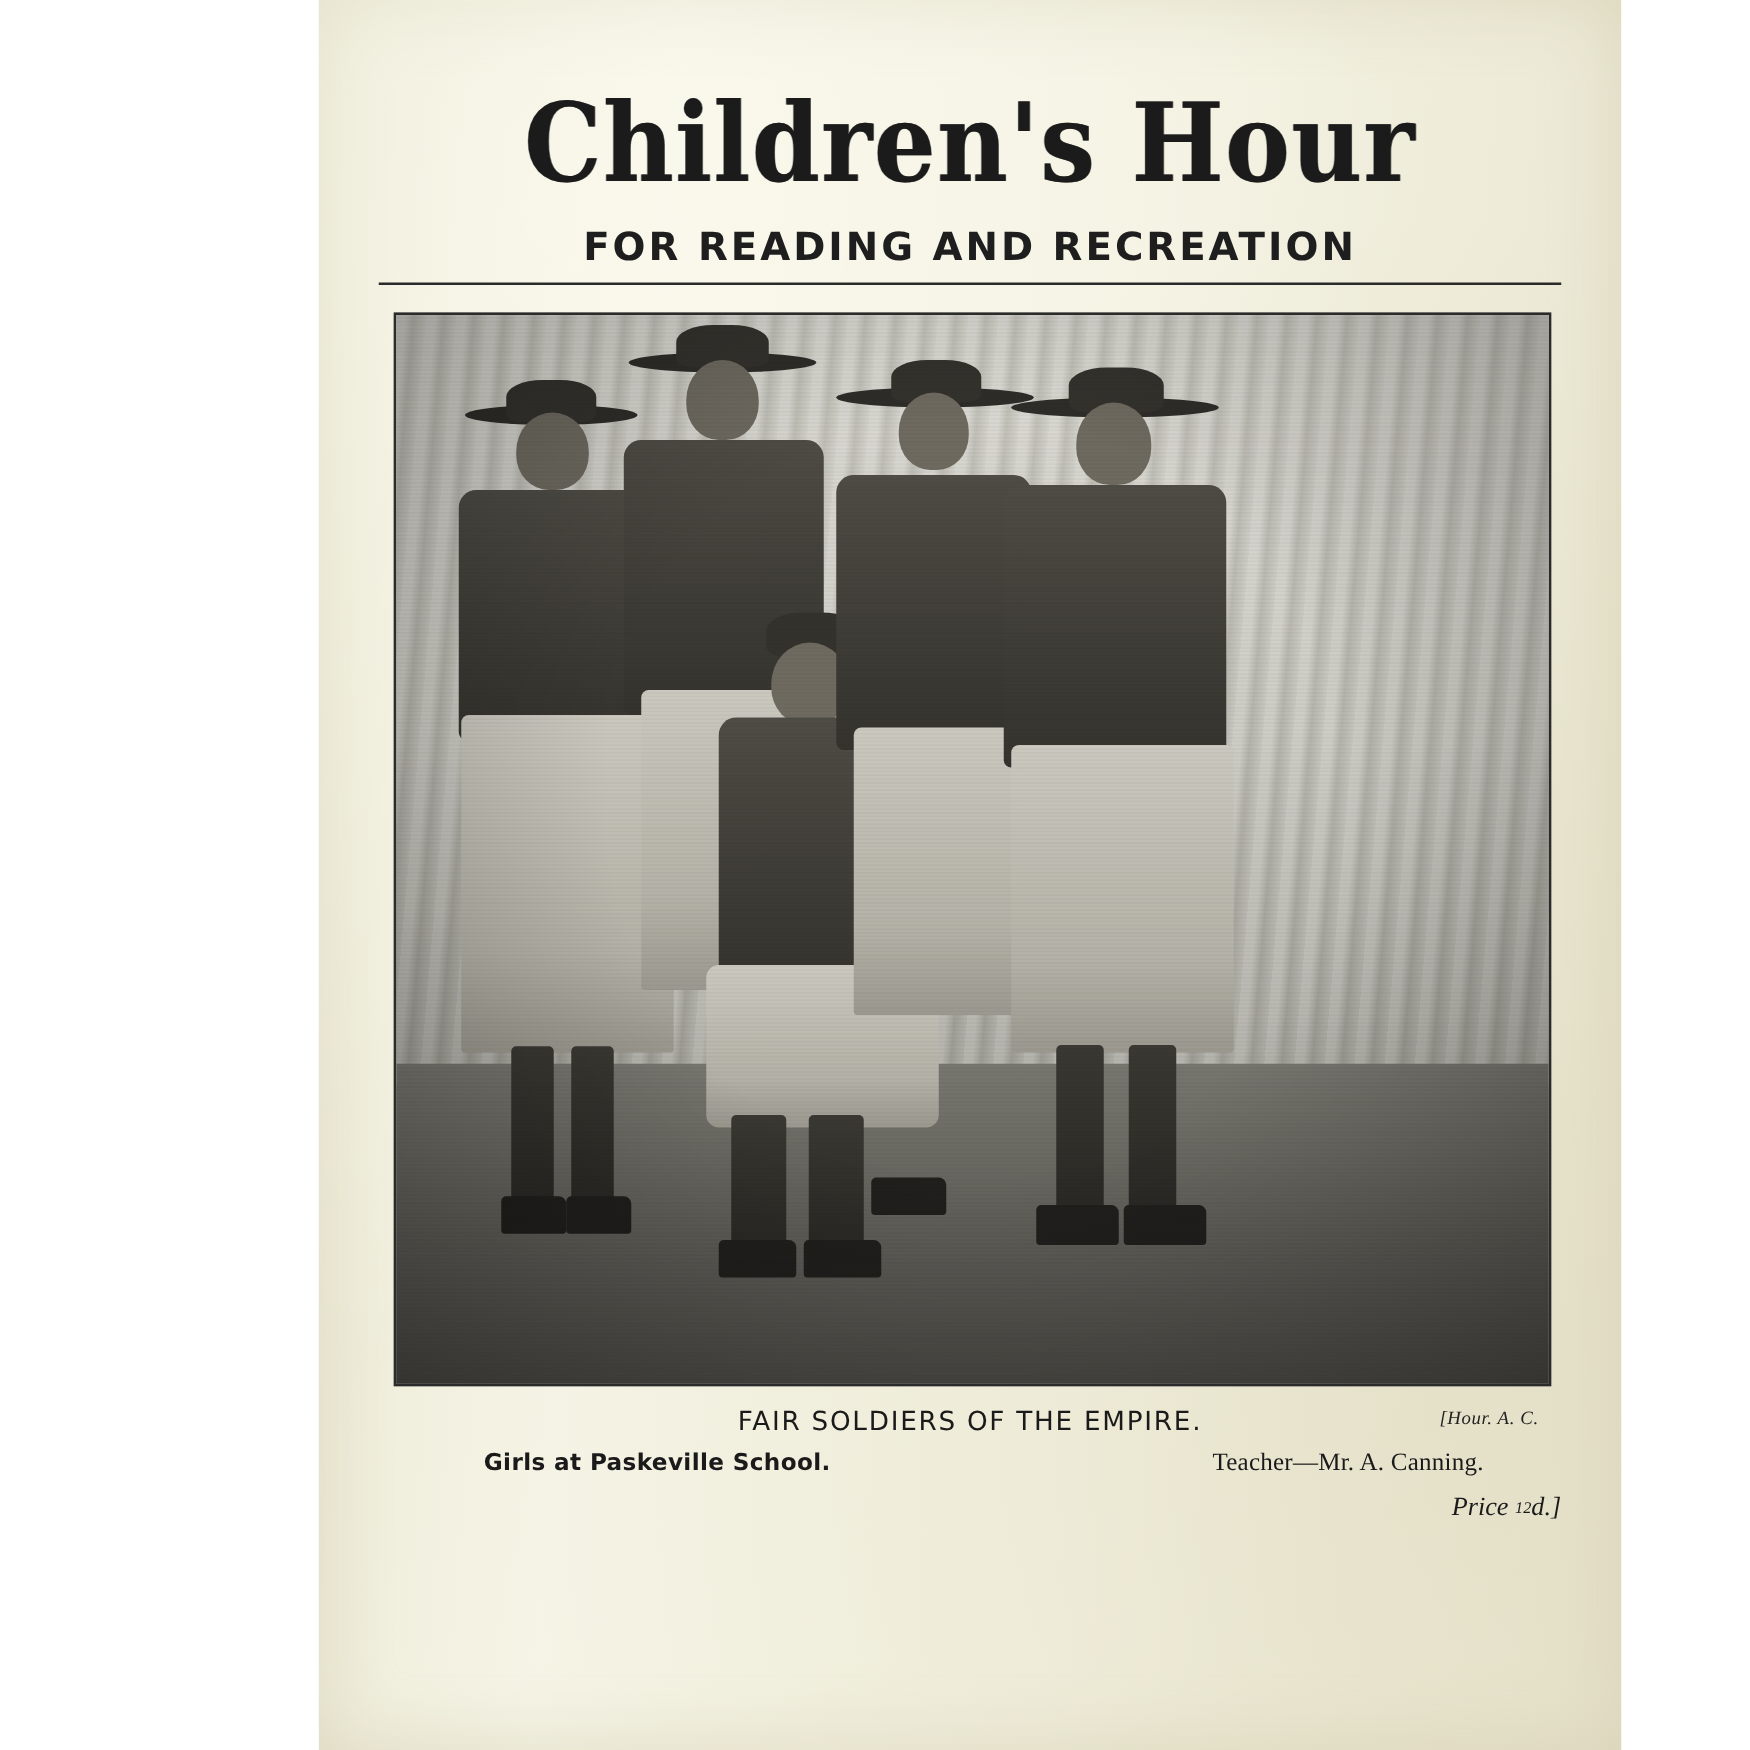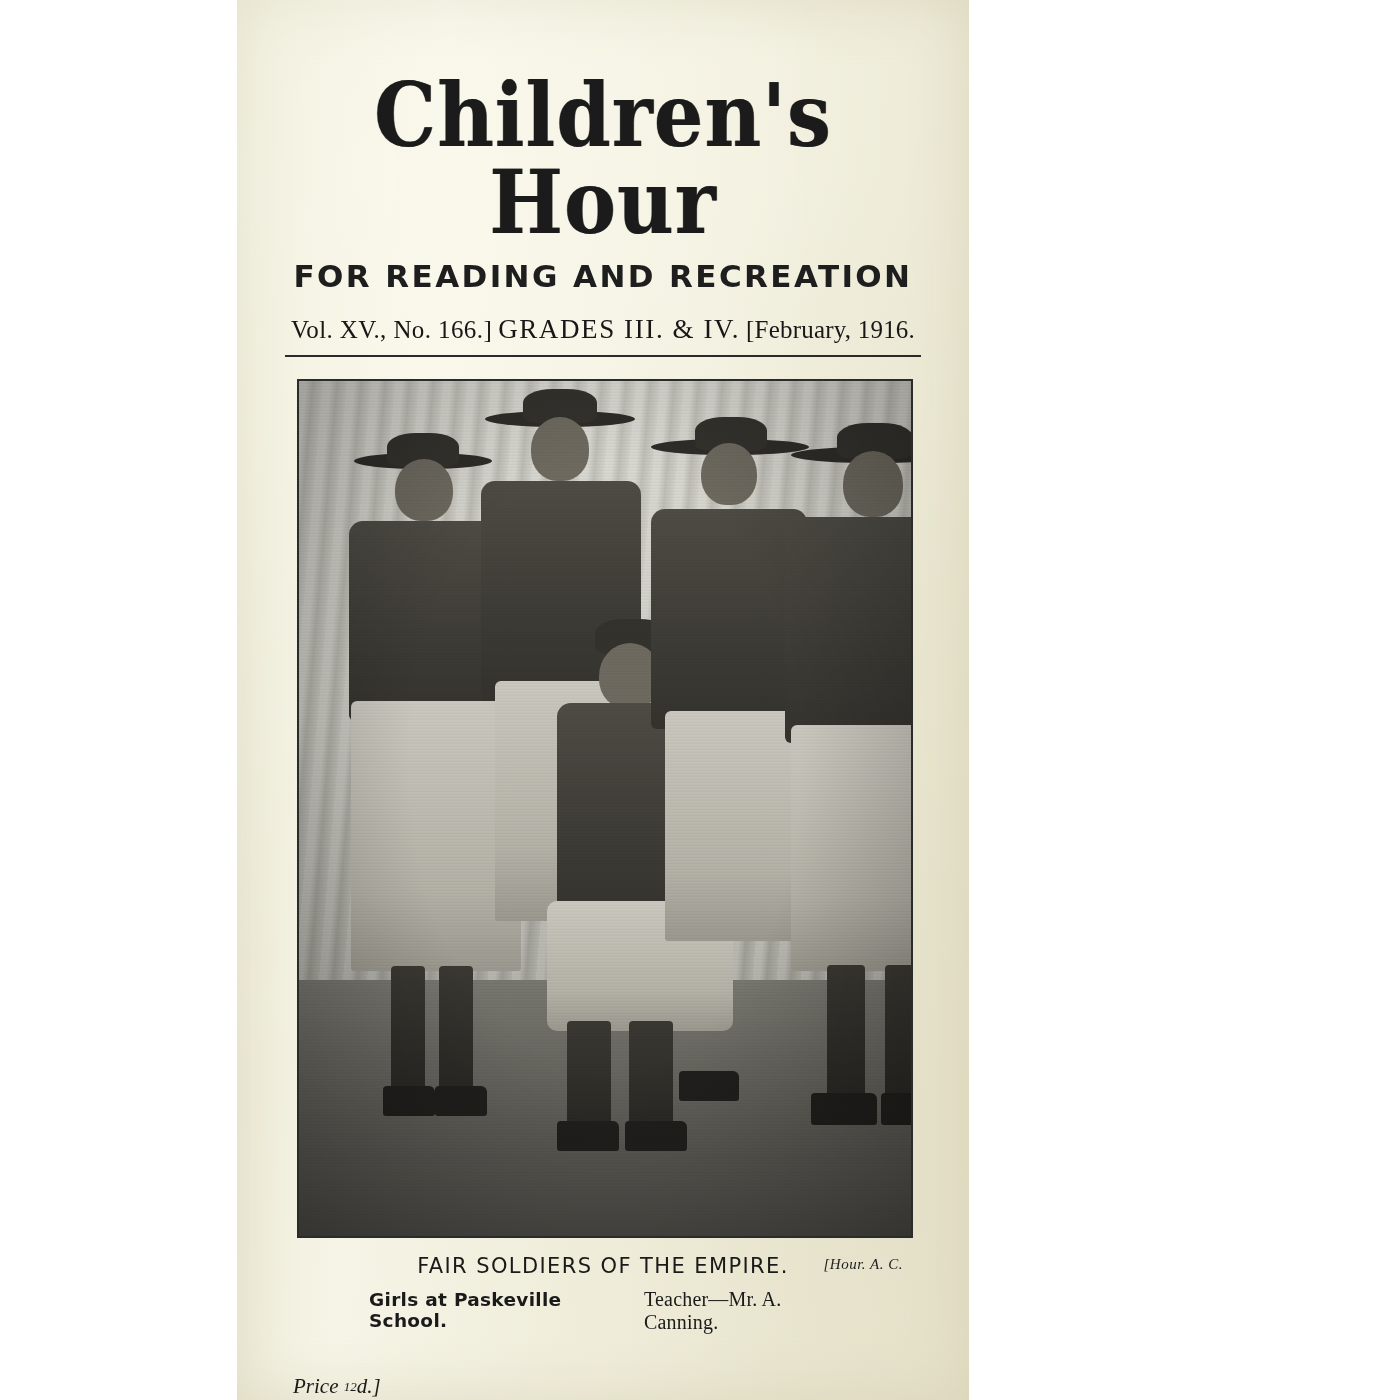--- a/index.html
+++ b/index.html
@@ -16,23 +16,23 @@
 
   
   .page {
     position: relative;
     width: 1400px;
     height: 1400px;
     background: #ffffff;
   }
   .paper {
     position: absolute;
-    left: 237px;
+    left: 255px;
     top: 0px;
-    width: 732px;
+    width: 1042px;
     height: 1400px;
     background: #f4f2e2;
     background-image:
       linear-gradient(95deg, rgba(228,224,200,0.55) 0%, rgba(255,255,250,0.15) 25%, rgba(243,240,224,0.3) 60%, rgba(226,222,198,0.6) 100%);
     box-shadow: inset 0 0 60px rgba(200,194,160,0.45);
   }
   .paper:after {
     content: "";
     position: absolute;
     inset: 0;
@@ -246,50 +246,46 @@
     font-weight: bold;
     color: #1a1a1a;
   }
   .cap-teacher {
     font-family: "Liberation Serif", serif;
     font-size: 20px;
     letter-spacing: 0.2px;
     color: #1a1a1a;
   }
   .price {
-    margin-top: 40px;
+    margin-top: 11px;
     padding-left: 8px;
     font-family: "Liberation Serif", serif;
     font-style: italic;
     font-size: 21px;
     color: #1a1a1a;
+    text-align: right;
   }
   .frac {
     display: inline-block;
     font-size: 13px;
     vertical-align: 0.15em;
   }
 </style>
 </head>
 <body>
 
 <div class="page">
   <div class="paper">
     <div class="content">
 
       <div class="masthead">
         <div class="masthead-title">Children's Hour</div>
         <div class="masthead-sub">FOR READING AND RECREATION</div>
       </div>
 
-      <div class="issue-line">
-        <div class="issue-vol">Vol. XV., No. 166.]</div>
-        <div class="issue-grades">GRADES III. &amp; IV.</div>
-        <div class="issue-date">[February, 1916.</div>
-      </div>
       <div class="rule"></div>
 
       <div class="photo-wrap">
         <div class="photo-frame">
           <div class="photo">
             <div class="curtain"></div>
             <div class="floor"></div>
 
             <div class="figure">
               <div class="fig-hat" style="left:55px; top:72px; width:138px;"></div>

